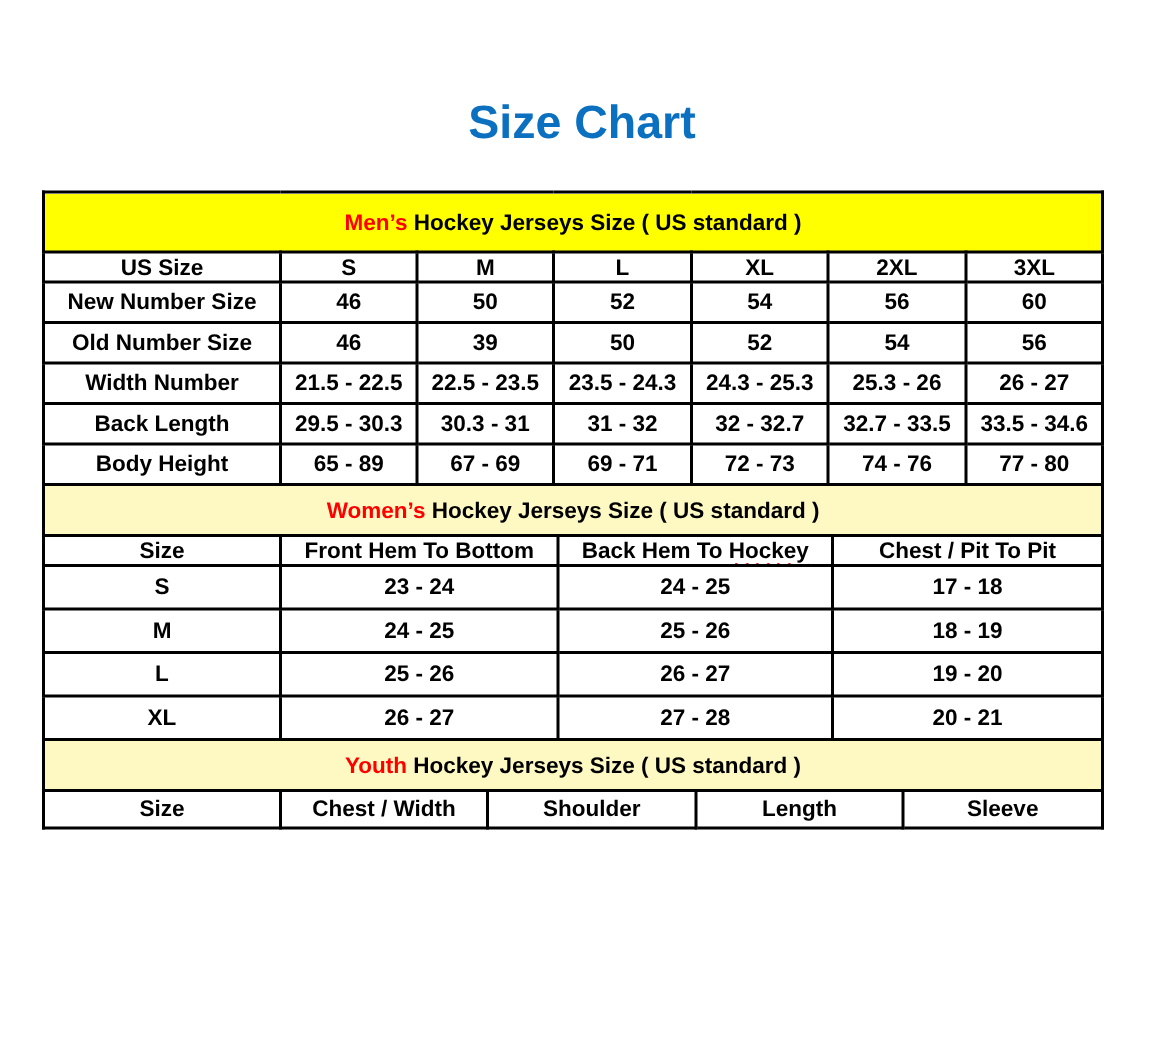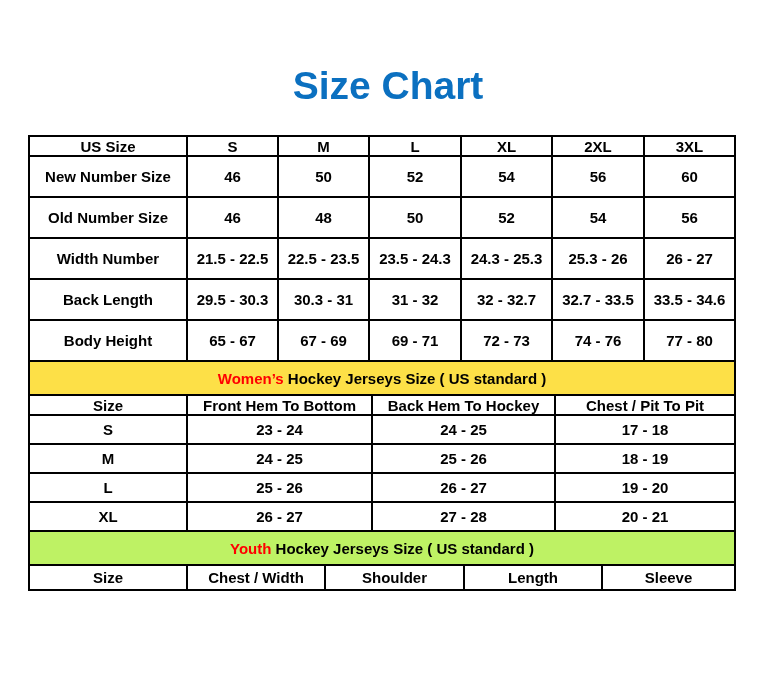--- a/index.html
+++ b/index.html
@@ -6,21 +6,21 @@
   html, body { background: #ffffff; }
   body {
     width: 776px;
     height: 692px;
     font-family: "Liberation Sans", sans-serif;
     overflow: hidden;
   }
   .page-title {
     margin-top: 64px;
     text-align: center;
-    font-size: 39px;
+    font-size: 31px;
     font-weight: 700;
     letter-spacing: 0px;
     color: #0b70c0;
   }
   .chart-wrap {
     width: 706px;
     margin: 27px 0 0 28px;
   }
   table.size-table {
     border-collapse: collapse;
@@ -42,21 +42,21 @@
   .banner-cell {
     background: #ffff00;
     border: 3px solid #000;
     font-size: 17px;
     height: 38px;
   }
   .t-men .banner-cell { height: 40px; }
   .t-women .banner-cell, .t-youth .banner-cell { height: 34px; }
   .red-word { color: #ff0000; }
   .col-head th { height: 20px; }
-  .t-men tbody th, .t-men tbody td { height: 41px; }
+  .t-men tbody th, .t-men tbody td { height: 27px; }
   .t-women tbody th, .t-women tbody td { height: 29px; }
   .t-youth tbody th, .t-youth tbody td { height: 28px; }
   .t-youth .col-head th { height: 25px; }
   .squiggle {
     text-decoration-line: underline;
     text-decoration-style: wavy;
     text-decoration-color: #cc0000;
     text-decoration-thickness: 1px;
     text-underline-offset: 3px;
   }
@@ -72,20 +72,25 @@
     <colgroup>
       <col style="width:158px">
         <col style="width:91px">
         <col style="width:91px">
       <col style="width:92px">
         <col style="width:91px">
         <col style="width:92px">
         <col style="width:91px">
     </colgroup>
     <thead>
+      <tr>
+        <th class="banner-cell" colspan="7" style="background: rgb(255, 255, 0);">
+          <span class="red-word" style="color: rgb(255, 0, 0);">Men’s</span><span> Hockey Jerseys Size ( US standard )</span>
+        </th>
+      </tr>
       <tr class="col-head">
           <th>US Size</th>
           <th>S</th>
           <th>M</th>
           <th>L</th>
           <th>XL</th>
           <th>2XL</th>
           <th>3XL</th>
         </tr>
     </thead>
@@ -95,21 +100,21 @@
           <td>46</td>
           <td>50</td>
           <td>52</td>
           <td>54</td>
           <td>56</td>
           <td>60</td>
         </tr>
         <tr>
           <th>Old Number Size</th>
           <td>46</td>
-          <td>48</td>
+          <td>39</td>
           <td>50</td>
           <td>52</td>
           <td>54</td>
           <td>56</td>
         </tr>
         <tr>
           <th>Width Number</th>
           <td>21.5 - 22.5</td>
           <td>22.5 - 23.5</td>
           <td>23.5 - 24.3</td>
@@ -121,40 +126,40 @@
           <th>Back Length</th>
           <td>29.5 - 30.3</td>
           <td>30.3 - 31</td>
           <td>31 - 32</td>
           <td>32 - 32.7</td>
           <td>32.7 - 33.5</td>
           <td>33.5 - 34.6</td>
         </tr>
         <tr>
           <th>Body Height</th>
-          <td>65 - 67</td>
+          <td>65 - 89</td>
           <td>67 - 69</td>
           <td>69 - 71</td>
           <td>72 - 73</td>
           <td>74 - 76</td>
           <td>77 - 80</td>
         </tr>
       </tbody>
   </table>
 
   <table class="size-table t-women">
     <colgroup>
       <col style="width:158px">
         <col style="width:185px">
         <col style="width:183px">
         <col style="width:180px">
     </colgroup>
     <thead>
       <tr>
-        <th class="banner-cell" colspan="4" style="background: #fde047;">
+        <th class="banner-cell" colspan="4" style="background: #fef9c3;">
           <span class="red-word" style="color: rgb(255, 0, 0);">Women’s</span><span> Hockey Jerseys Size ( US standard )</span>
         </th>
       </tr>
       <tr class="col-head">
           <th>Size</th>
           <th>Front Hem To Bottom</th>
           <th>Back Hem To <span class="squiggle" style="text-decoration-color: rgb(204, 0, 0);">Hockey</span></th>
           <th>Chest / Pit To Pit</th>
         </tr>
     </thead>
@@ -189,21 +194,21 @@
   <table class="size-table t-youth">
     <colgroup>
       <col style="width:158px">
         <col style="width:138px">
         <col style="width:139px">
         <col style="width:138px">
         <col style="width:133px">
     </colgroup>
     <thead>
       <tr>
-        <th class="banner-cell" colspan="5" style="background: #bef264; margin-left: 39px;">
+        <th class="banner-cell" colspan="5" style="background: #fef9c3; margin-left: 39px;">
           <span class="red-word" style="color: rgb(255, 0, 0);">Youth</span><span> Hockey Jerseys Size ( US standard )</span>
         </th>
       </tr>
       <tr class="col-head">
           <th>Size</th>
           <th>Chest / Width</th>
           <th>Shoulder</th>
           <th>Length</th>
           <th>Sleeve</th>
         </tr>

